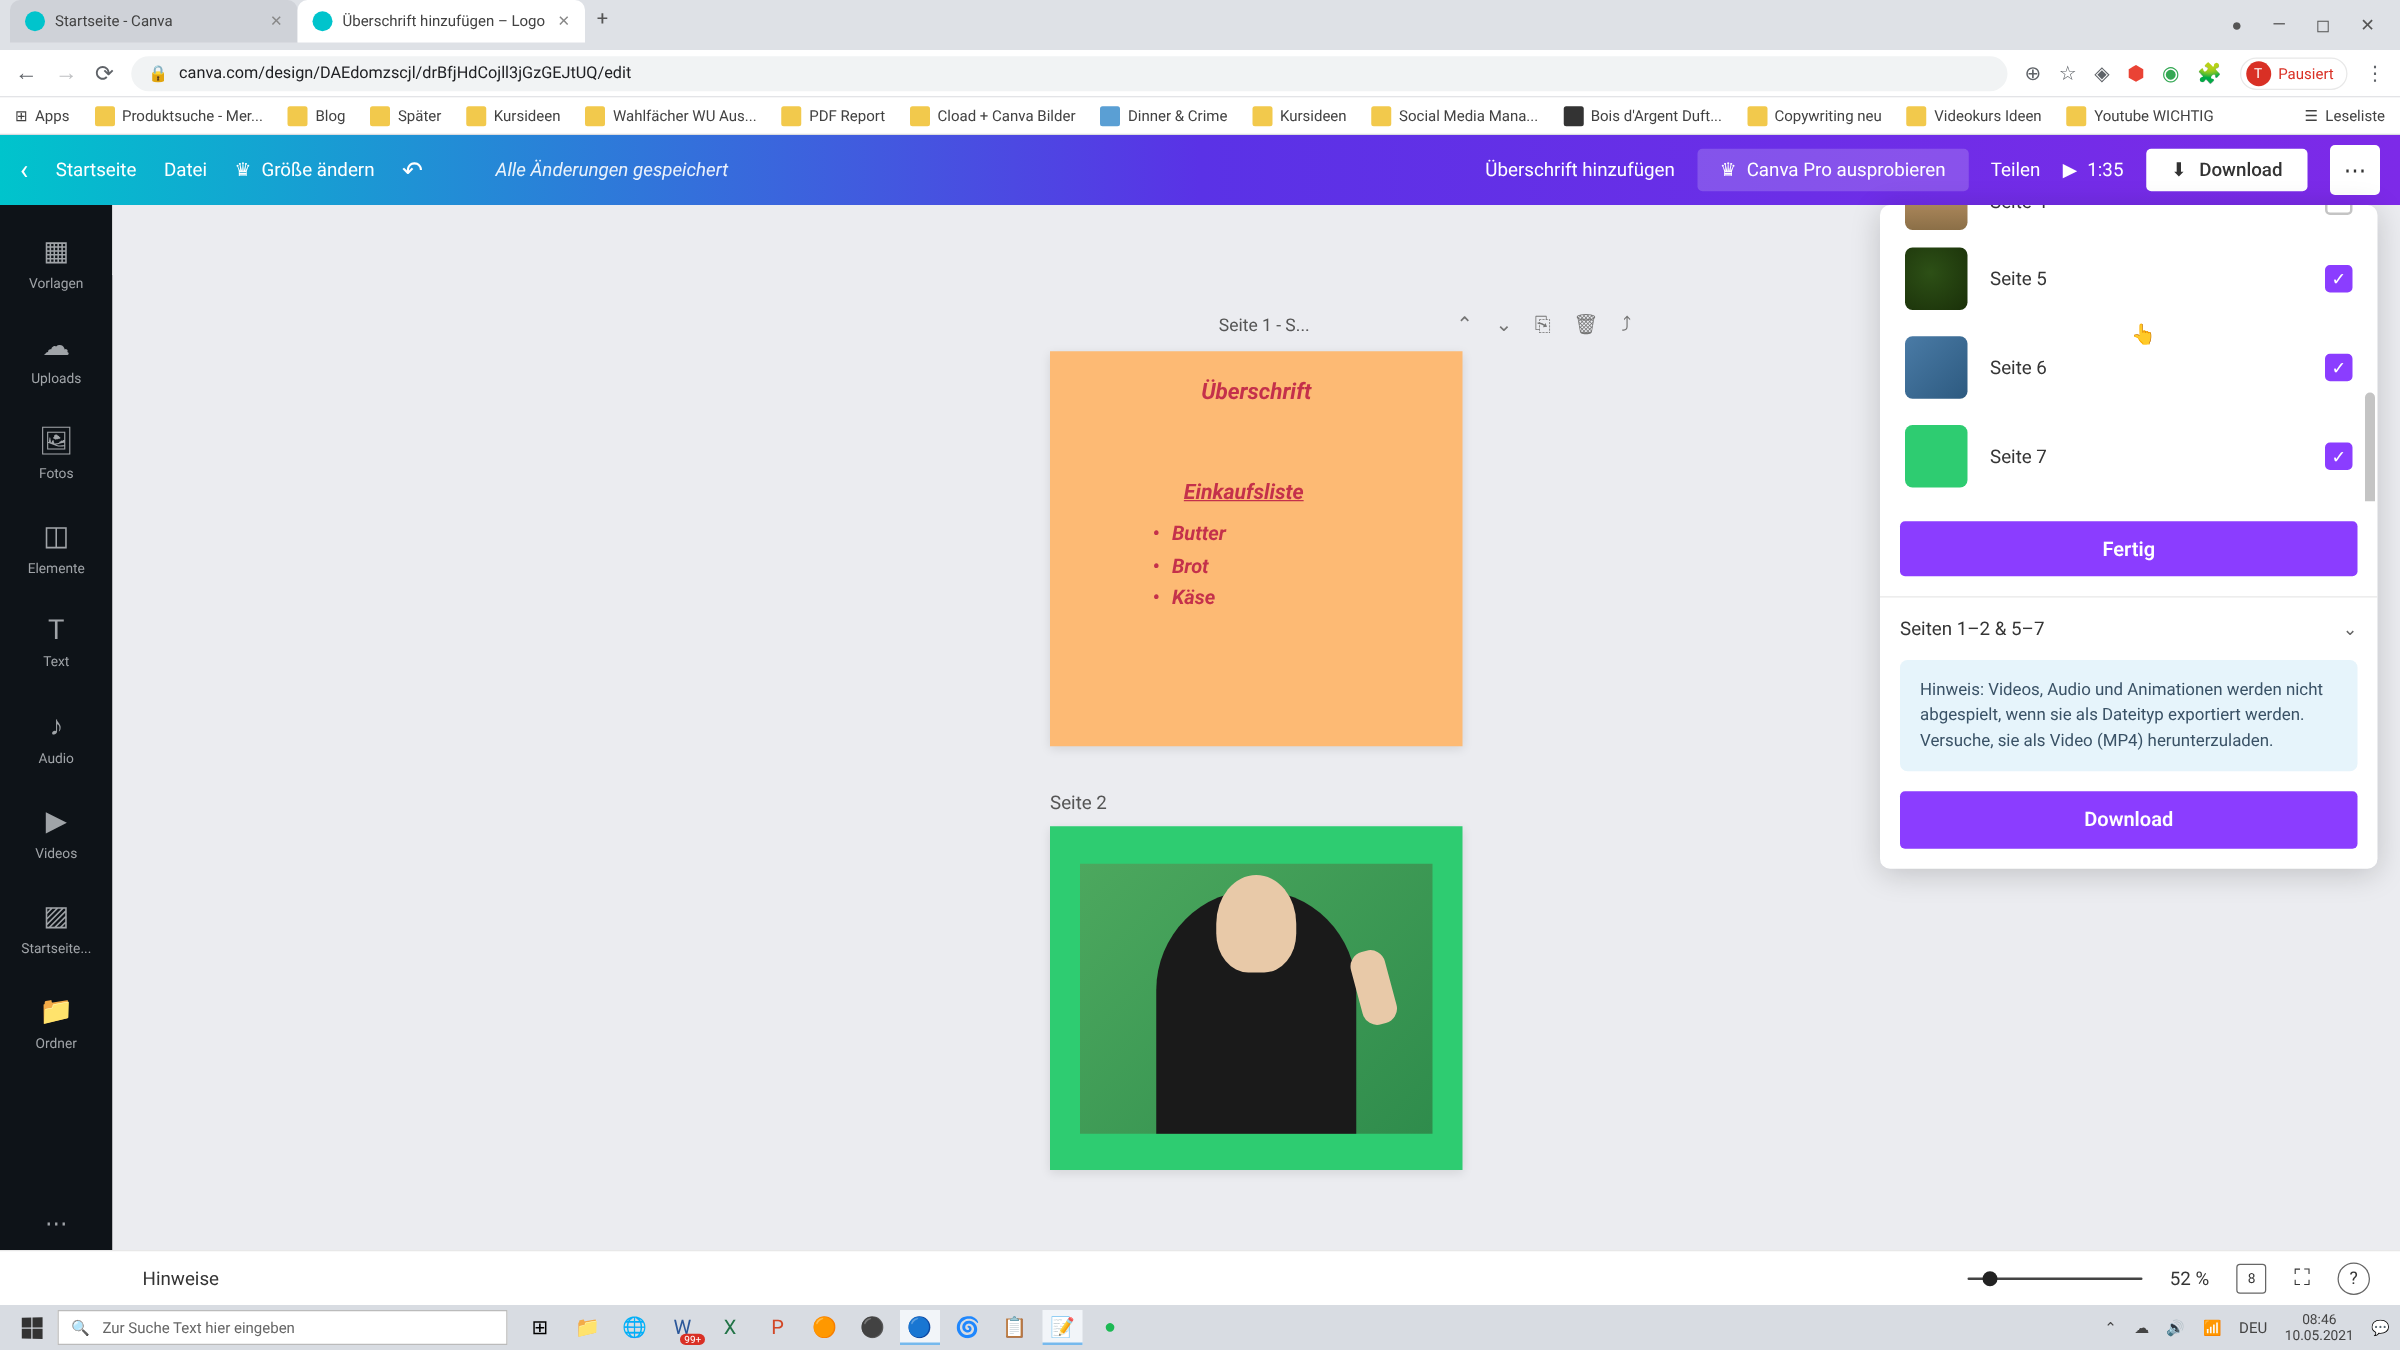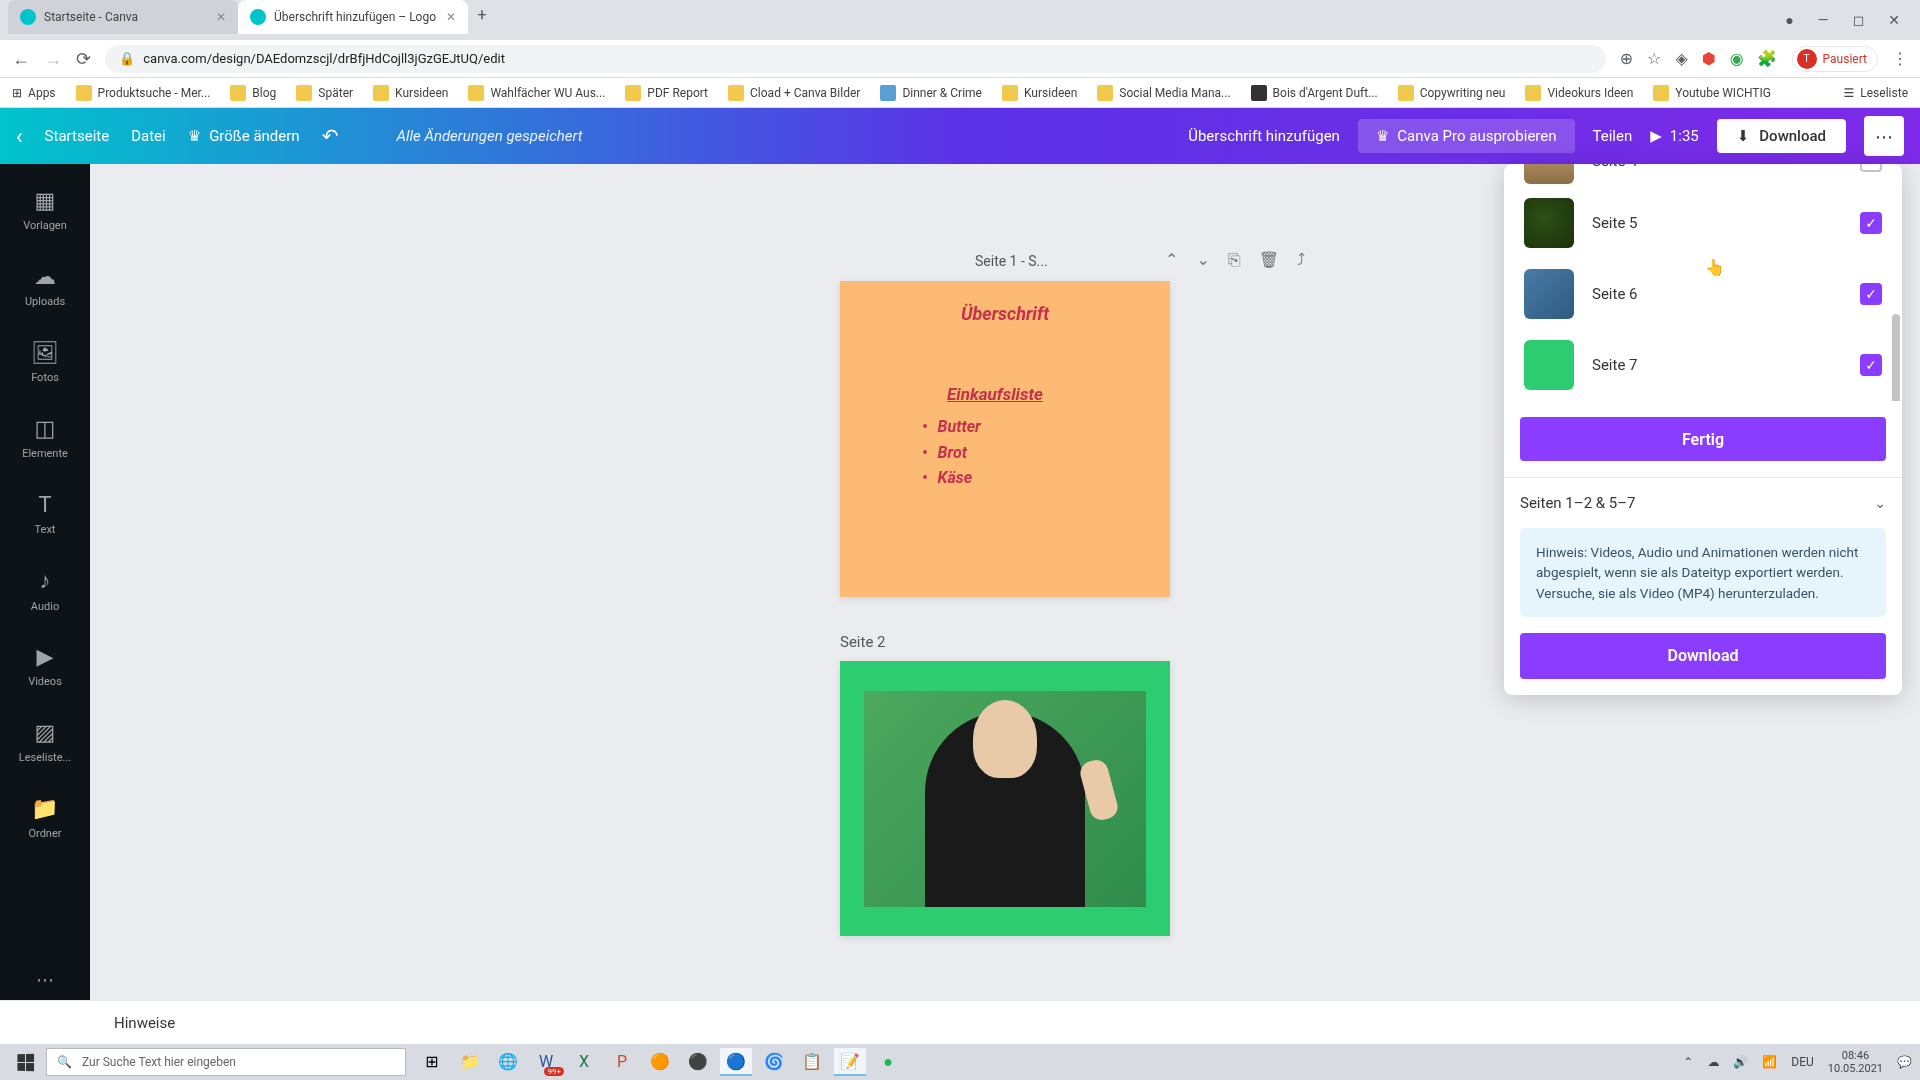--- a/index.html
+++ b/index.html
@@ -287,21 +287,21 @@
     <div class="sb-item">
         <span class="sb-icon">♪</span>
         <span>Audio</span>
       </div>
     <div class="sb-item">
         <span class="sb-icon">▶</span>
         <span>Videos</span>
       </div>
     <div class="sb-item">
         <span class="sb-icon">▨</span>
-        <span>Leseliste...</span>
+        <span>Startseite...</span>
       </div>
     <div class="sb-item">
         <span class="sb-icon">📁</span>
         <span>Ordner</span>
       </div>
     <div class="sb-more">⋯</div>
   </div>
 
   <div class="canvas-area">
     <div class="canvas-inner">
@@ -372,20 +372,31 @@
     <div class="dl-btn">
         <span>Download</span>
       </div>
   </div>
 </div>
 
 <div class="cursor">👆</div>
 
 <div class="footer">
   <span>Hinweise</span>
+  <div class="footer-right">
+    <div class="zoom-track">
+        <div class="zoom-knob"></div>
+      </div>
+    <span>52 %</span>
+    <div class="grid-badge">
+        <span>8</span>
+      </div>
+    <span style="font-size:18px">⛶</span>
+    <div class="help">?</div>
+  </div>
 </div>
 
 <div class="taskbar">
   <div class="start">
       <div class="win-logo">
         <span></span>
         <span></span>
         <span></span>
         <span></span>
       </div>

